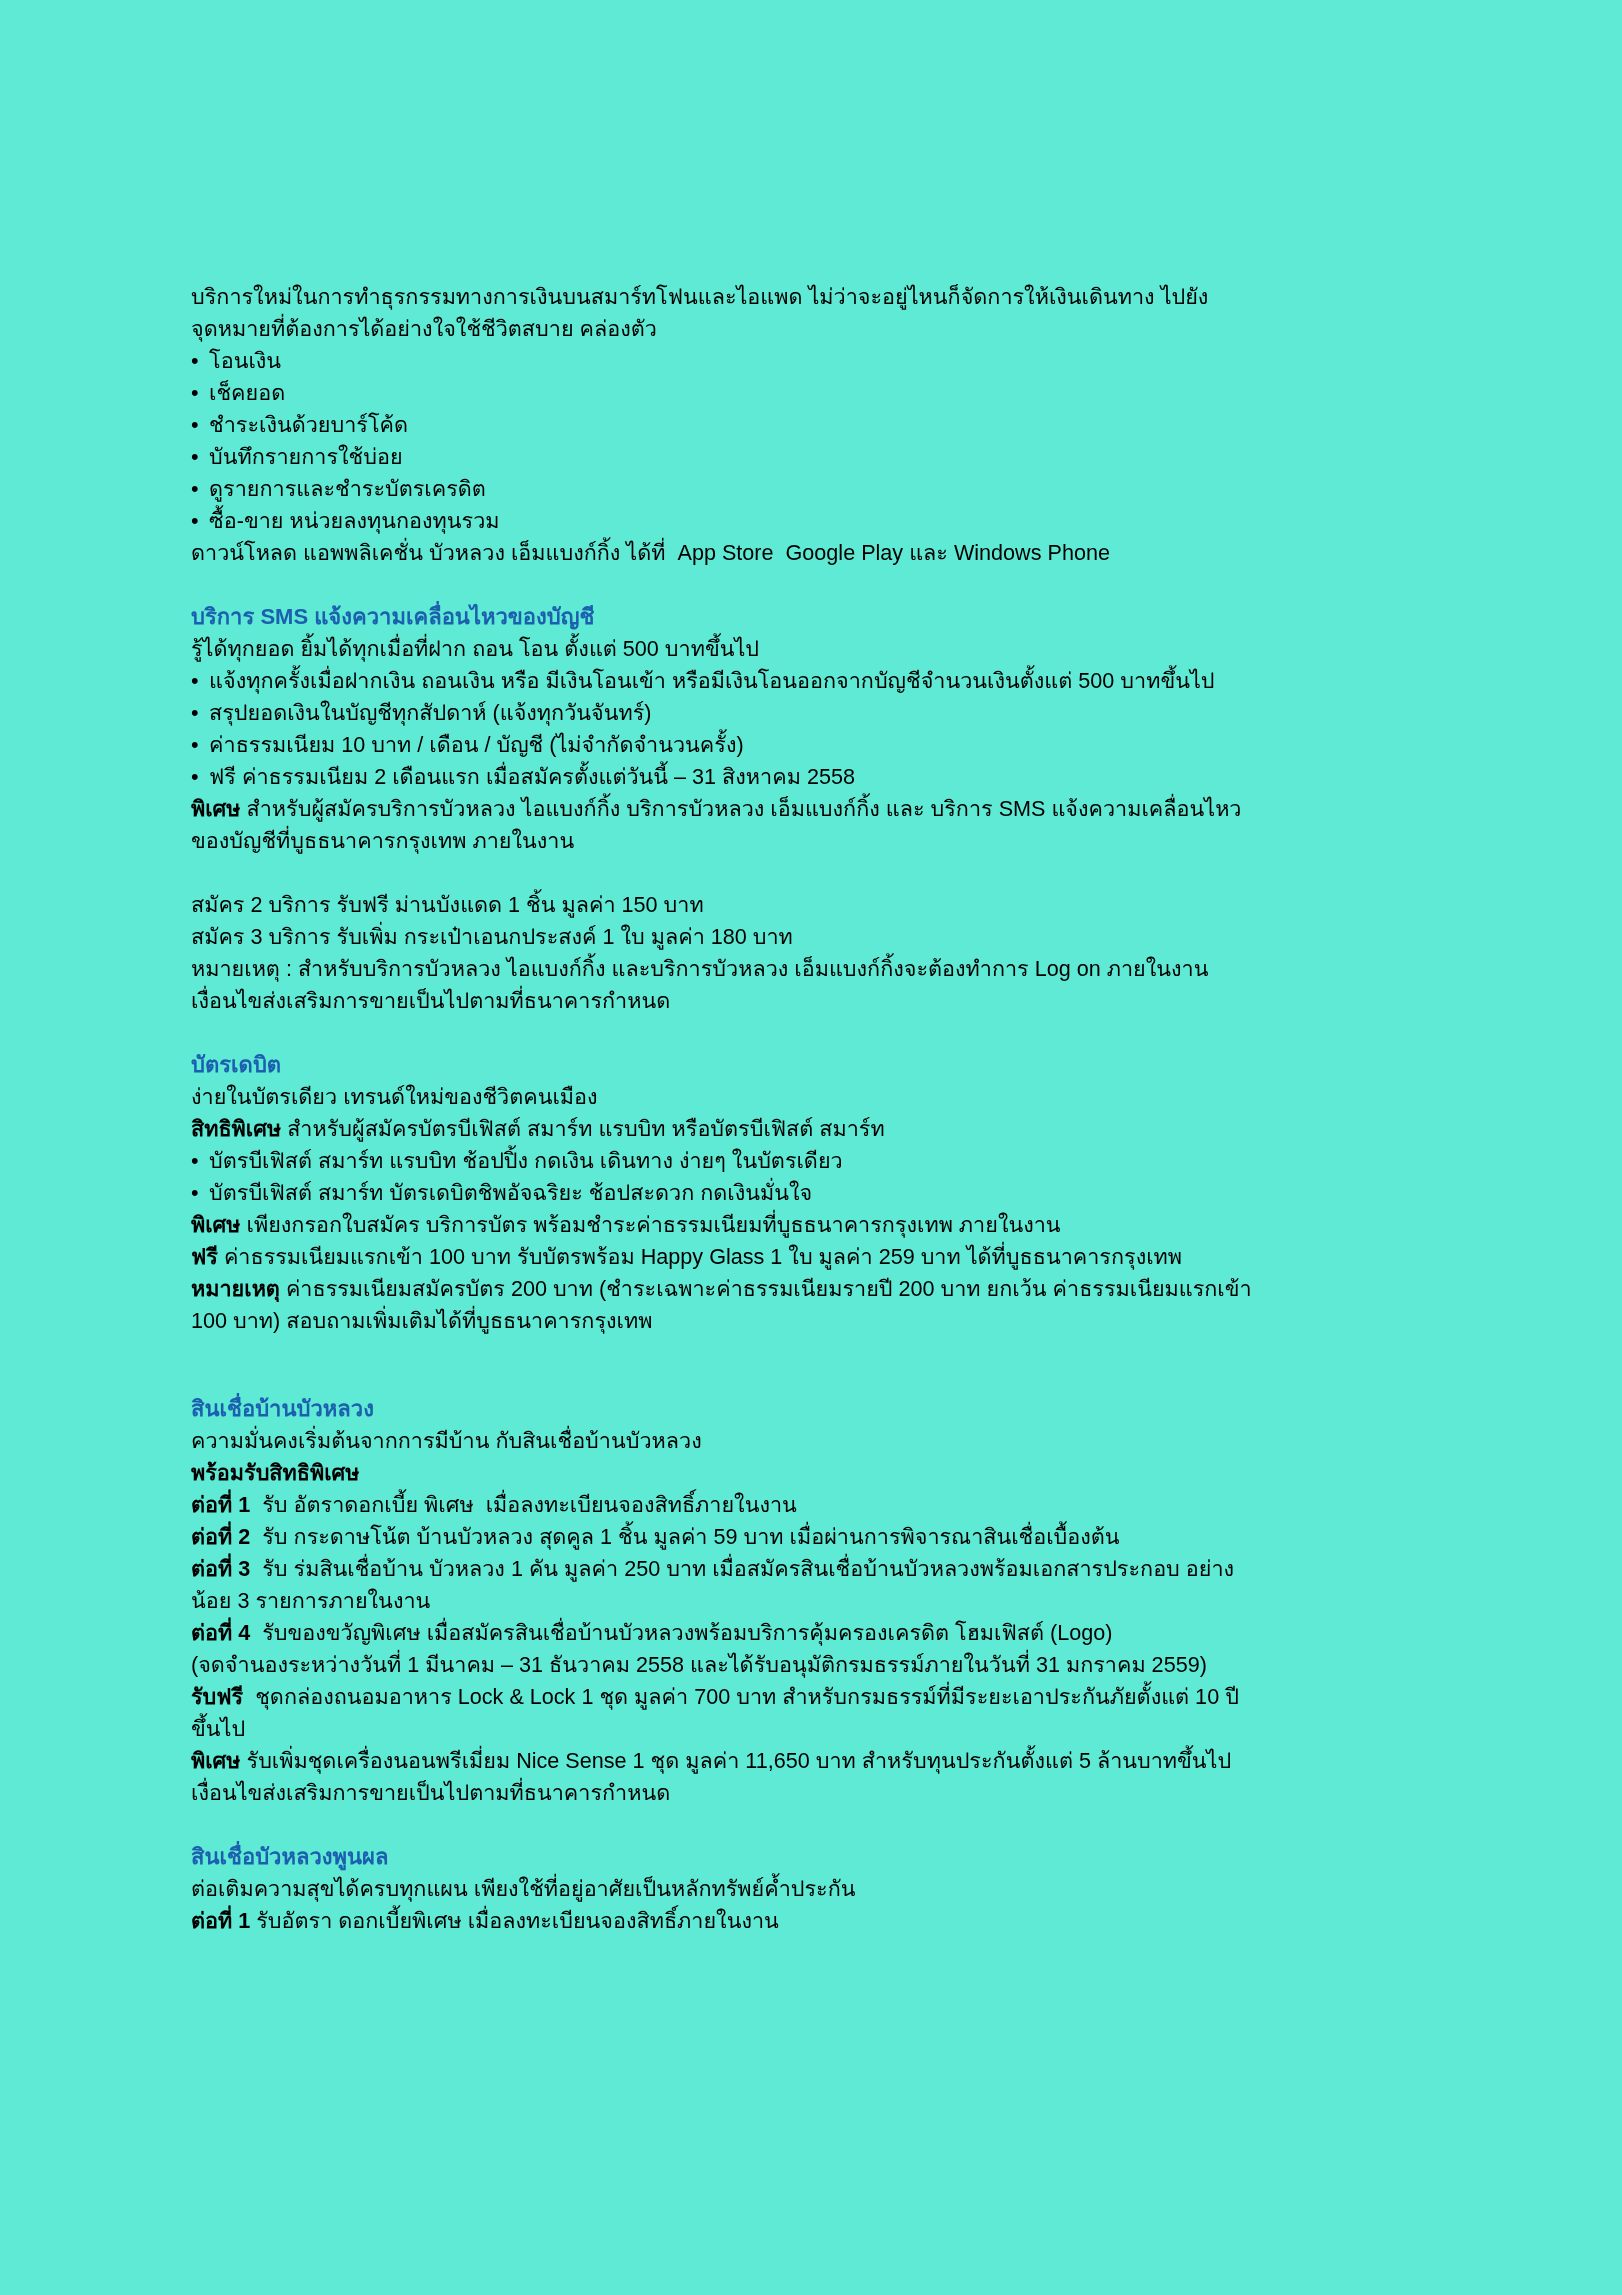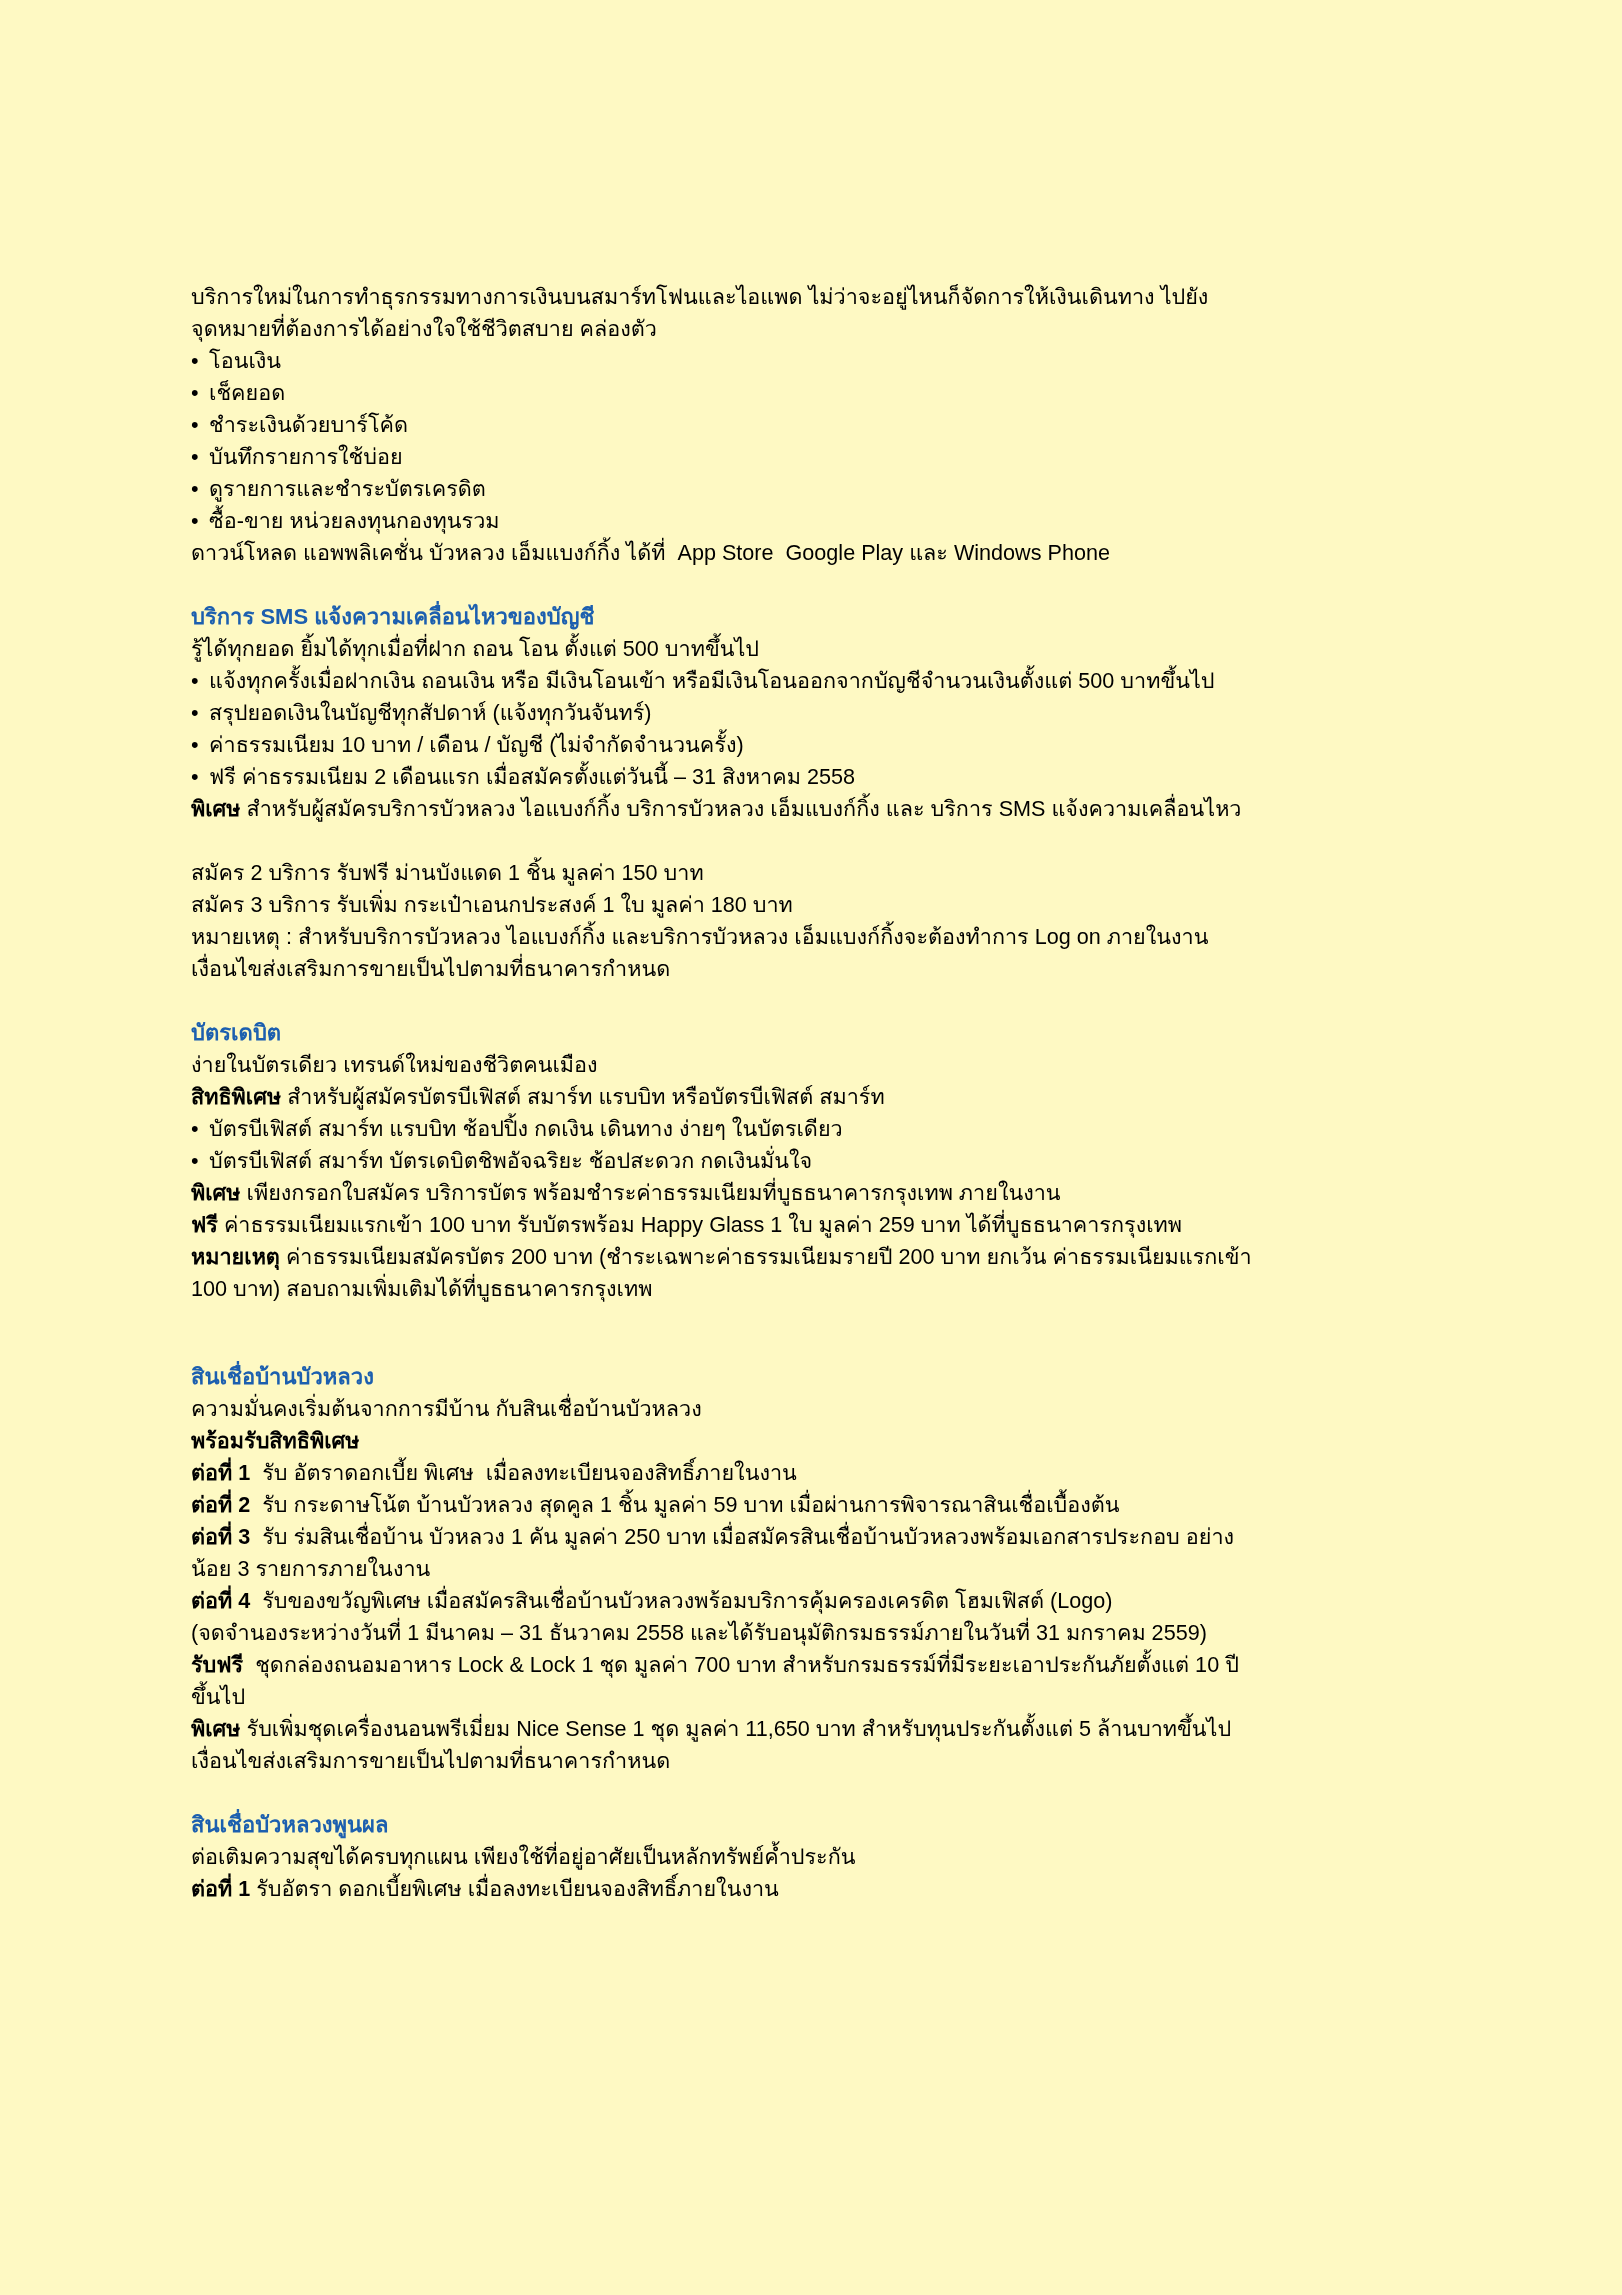--- a/index.html
+++ b/index.html
@@ -4,21 +4,21 @@
 <style>
   html, body {
     margin: 0;
     padding: 0;
     background: #ffffff;
   }
   .page {
     position: relative;
     width: 1622px;
     height: 2295px;
-    background: #fef9c3;
+    background: #5eead4;
     box-sizing: border-box;
     padding: 281px 183px 0 191px;
     font-family: "Liberation Sans", sans-serif;
     color: #000000;
     overflow: hidden;
   }
   .content { width: 100%; }
   .line {
     font-size: 21.6px;
     line-height: 32px;
@@ -56,20 +56,21 @@
       <div class="line"><span class="bullet-marker">•</span><span class="">ซื้อ-ขาย หน่วยลงทุนกองทุนรวม</span></div>
       <div class="line"><span class="">ดาวน์โหลด แอพพลิเคชั่น บัวหลวง เอ็มแบงก์กิ้ง ได้ที่  App Store  Google Play และ Windows Phone</span></div>
       <div class="spacer"></div>
       <h2 class="heading" style="color: rgb(28, 95, 175);"><span class="">บริการ SMS แจ้งความเคลื่อนไหวของบัญชี</span></h2>
       <div class="line"><span class="">รู้ได้ทุกยอด ยิ้มได้ทุกเมื่อที่ฝาก ถอน โอน ตั้งแต่ 500 บาทขึ้นไป</span></div>
       <div class="line"><span class="bullet-marker">•</span><span class="">แจ้งทุกครั้งเมื่อฝากเงิน ถอนเงิน หรือ มีเงินโอนเข้า หรือมีเงินโอนออกจากบัญชีจำนวนเงินตั้งแต่ 500 บาทขึ้นไป</span></div>
       <div class="line"><span class="bullet-marker">•</span><span class="">สรุปยอดเงินในบัญชีทุกสัปดาห์ (แจ้งทุกวันจันทร์)</span></div>
       <div class="line"><span class="bullet-marker">•</span><span class="">ค่าธรรมเนียม 10 บาท / เดือน / บัญชี (ไม่จำกัดจำนวนครั้ง)</span></div>
       <div class="line"><span class="bullet-marker">•</span><span class="">ฟรี ค่าธรรมเนียม 2 เดือนแรก เมื่อสมัครตั้งแต่วันนี้ – 31 สิงหาคม 2558</span></div>
       <div class="line"><span class="b">พิเศษ</span><span class=""> สำหรับผู้สมัครบริการบัวหลวง ไอแบงก์กิ้ง บริการบัวหลวง เอ็มแบงก์กิ้ง และ บริการ SMS แจ้งความเคลื่อนไหว</span></div>
+      <div class="line"><span class="">ของบัญชีที่บูธธนาคารกรุงเทพ ภายในงาน</span></div>
       <div class="spacer"></div>
       <div class="line"><span class="">สมัคร 2 บริการ รับฟรี ม่านบังแดด 1 ชิ้น มูลค่า 150 บาท</span></div>
       <div class="line"><span class="">สมัคร 3 บริการ รับเพิ่ม กระเป๋าเอนกประสงค์ 1 ใบ มูลค่า 180 บาท</span></div>
       <div class="line"><span class="">หมายเหตุ : สำหรับบริการบัวหลวง ไอแบงก์กิ้ง และบริการบัวหลวง เอ็มแบงก์กิ้งจะต้องทำการ Log on ภายในงาน</span></div>
       <div class="line"><span class="">เงื่อนไขส่งเสริมการขายเป็นไปตามที่ธนาคารกำหนด</span></div>
       <div class="spacer"></div>
       <h2 class="heading" style="color: rgb(28, 95, 175);"><span class="">บัตรเดบิต</span></h2>
       <div class="line"><span class="">ง่ายในบัตรเดียว เทรนด์ใหม่ของชีวิตคนเมือง</span></div>
       <div class="line"><span class="b">สิทธิพิเศษ</span><span class=""> สำหรับผู้สมัครบัตรบีเฟิสต์ สมาร์ท แรบบิท หรือบัตรบีเฟิสต์ สมาร์ท</span></div>
       <div class="line"><span class="bullet-marker">•</span><span class="">บัตรบีเฟิสต์ สมาร์ท แรบบิท ช้อปปิ้ง กดเงิน เดินทาง ง่ายๆ ในบัตรเดียว</span></div>

